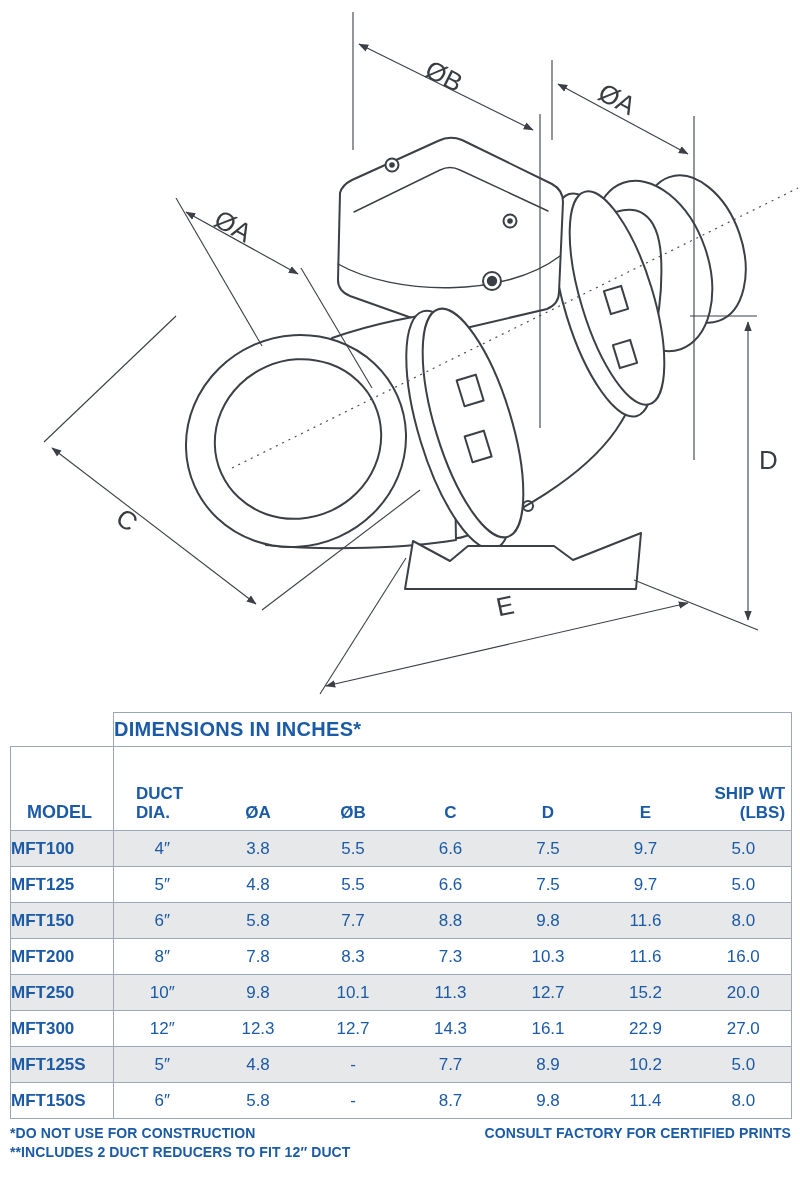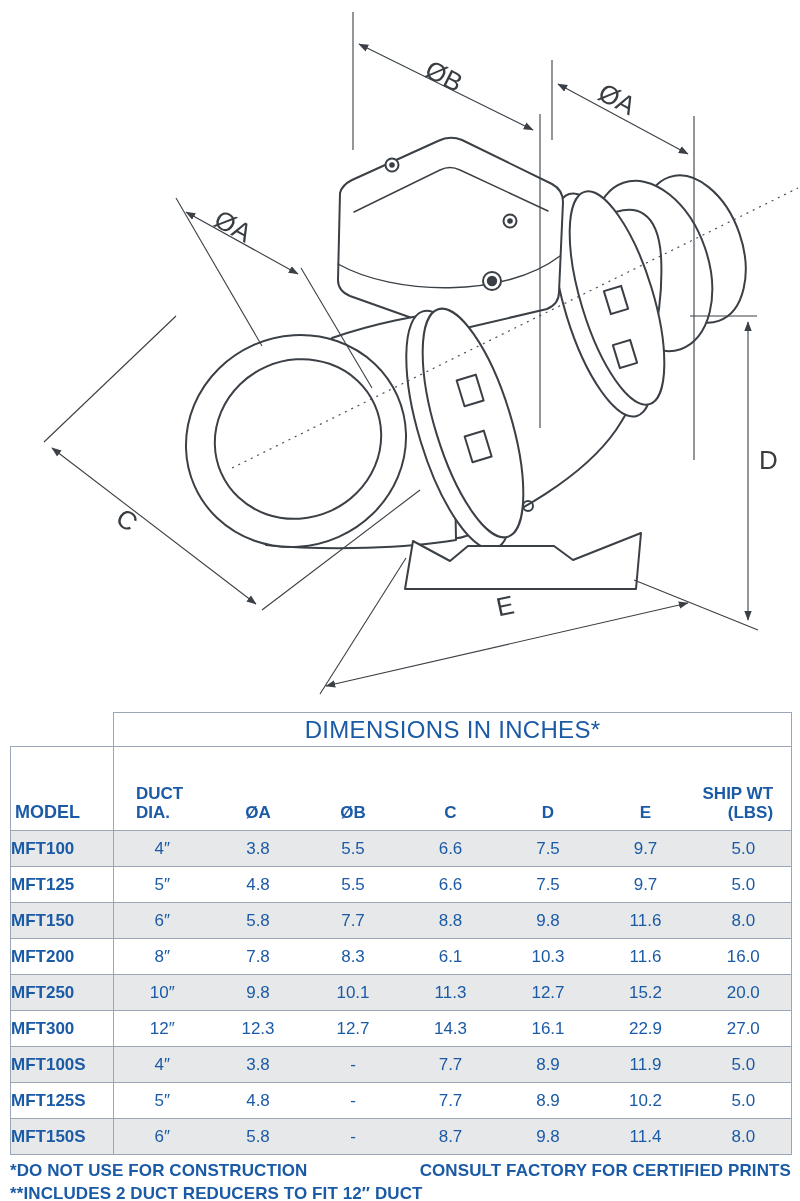--- a/index.html
+++ b/index.html
@@ -12,47 +12,47 @@
 
   
   .tbl {
     border-collapse:collapse; table-layout:fixed; width:781px;
     margin:12px 0 0 10px; color:#1b5aa5;
   }
   .tbl th, .tbl td { overflow:hidden; }
   .band-row { height:34px; }
   .blank-th { border:none; background:#ffffff; }
   .band-th {
-    border:1px solid #9aa7b6; text-align:center; vertical-align:middle;
-    font-size:24px; font-weight:400; letter-spacing:0.3px;
+    border:1px solid #9aa7b6; text-align:left; vertical-align:middle;
+    font-size:20px; font-weight:700; letter-spacing:0.3px;
   }
   .cols-row th {
     height:84px; vertical-align:bottom; padding-bottom:7px;
     font-size:17px; font-weight:700; text-align:center; line-height:1.15;
     border-top:1px solid #9aa7b6; border-bottom:1px solid #9aa7b6;
   }
-  .cols-row th.model-h { text-align:left; padding-left:4px;
+  .cols-row th.model-h { text-align:left; padding-left:16px;
     border-left:1px solid #9aa7b6; border-right:1px solid #9aa7b6; font-size:18px; }
   .cols-row th.duct-h { text-align:left; padding-left:22px; white-space:pre-line; }
-  .cols-row th.ship-h { text-align:right; padding-right:18px; white-space:pre-line;
+  .cols-row th.ship-h { text-align:right; padding-right:6px; white-space:pre-line;
     border-right:1px solid #9aa7b6; }
   .tbl tbody td {
     height:36px; text-align:center; font-size:17px; vertical-align:middle;
     border-top:1px solid #9aa7b6; border-bottom:1px solid #9aa7b6;
   }
   .tbl tbody td:first-child {
     text-align:left; font-weight:700; font-size:17px;
     border-left:1px solid #9aa7b6; border-right:1px solid #9aa7b6;
   }
   .tbl tbody td:last-child { border-right:1px solid #9aa7b6; }
   .tbl tbody tr:nth-child(odd) { background:#e7e8e9; }
 
   
   .footer { width:781px; margin:6px 0 0 10px; color:#1b5aa5; font-weight:700;
-    font-size:17px; letter-spacing:0.1px; }
+    font-size:14px; letter-spacing:0.1px; }
   .footer .row1 { display:flex; justify-content:space-between; align-items:baseline; }
   .footer .row2 { margin-top:3px; }
 </style>
 </head>
 <body>
 
 <div class="sheet">
 
   <svg class="drawing" width="800" height="700" viewBox="0 0 800 700" xmlns="http://www.w3.org/2000/svg">
     <defs>
@@ -192,21 +192,21 @@
           <td>8.8</td>
           <td>9.8</td>
           <td>11.6</td>
           <td>8.0</td>
         </tr>
         <tr>
           <td>MFT200</td>
           <td>8″</td>
           <td>7.8</td>
           <td>8.3</td>
-          <td>6.1</td>
+          <td>7.3</td>
           <td>10.3</td>
           <td>11.6</td>
           <td>16.0</td>
         </tr>
         <tr>
           <td>MFT250</td>
           <td>10″</td>
           <td>9.8</td>
           <td>10.1</td>
           <td>11.3</td>
@@ -216,30 +216,20 @@
         </tr>
         <tr>
           <td>MFT300</td>
           <td>12″</td>
           <td>12.3</td>
           <td>12.7</td>
           <td>14.3</td>
           <td>16.1</td>
           <td>22.9</td>
           <td>27.0</td>
-        </tr>
-        <tr>
-          <td>MFT100S</td>
-          <td>4″</td>
-          <td>3.8</td>
-          <td>-</td>
-          <td>7.7</td>
-          <td>8.9</td>
-          <td>11.9</td>
-          <td>5.0</td>
         </tr>
         <tr>
           <td>MFT125S</td>
           <td>5″</td>
           <td>4.8</td>
           <td>-</td>
           <td>7.7</td>
           <td>8.9</td>
           <td>10.2</td>
           <td>5.0</td>

